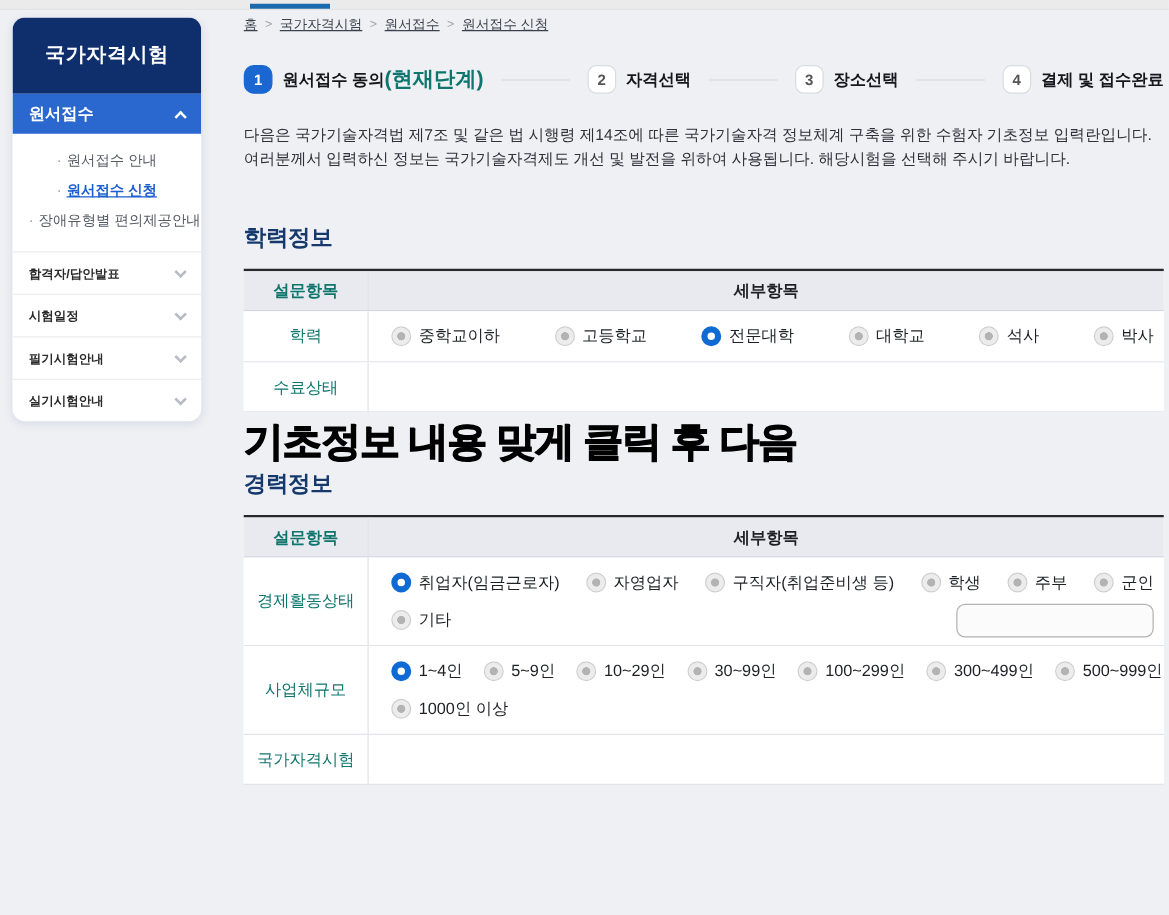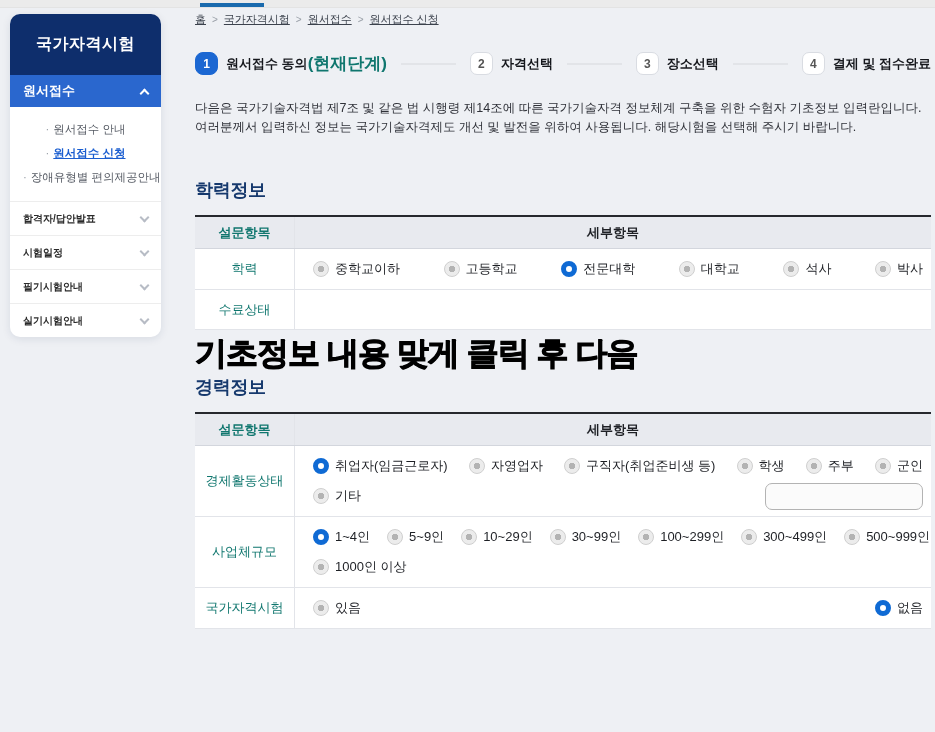--- a/index.html
+++ b/index.html
@@ -274,27 +274,15 @@
           <div class="oline">
             <label class="opt">
               <span class="rd off"></span>
               <span>1000인 이상</span>
             </label>
           </div>
         </div>
       </div>
       <div class="trow">
         <div class="tlabel">국가자격시험</div>
-        <div class="tdetail">
-          <div class="oline">
-            <label class="opt">
-              <span class="rd off"></span>
-              <span>있음</span>
-            </label>
-            <label class="opt">
-              <span class="rd on"></span>
-              <span>없음</span>
-            </label>
-          </div>
-        </div>
       </div>
     </div>
 </main>
 
 </body></html>

